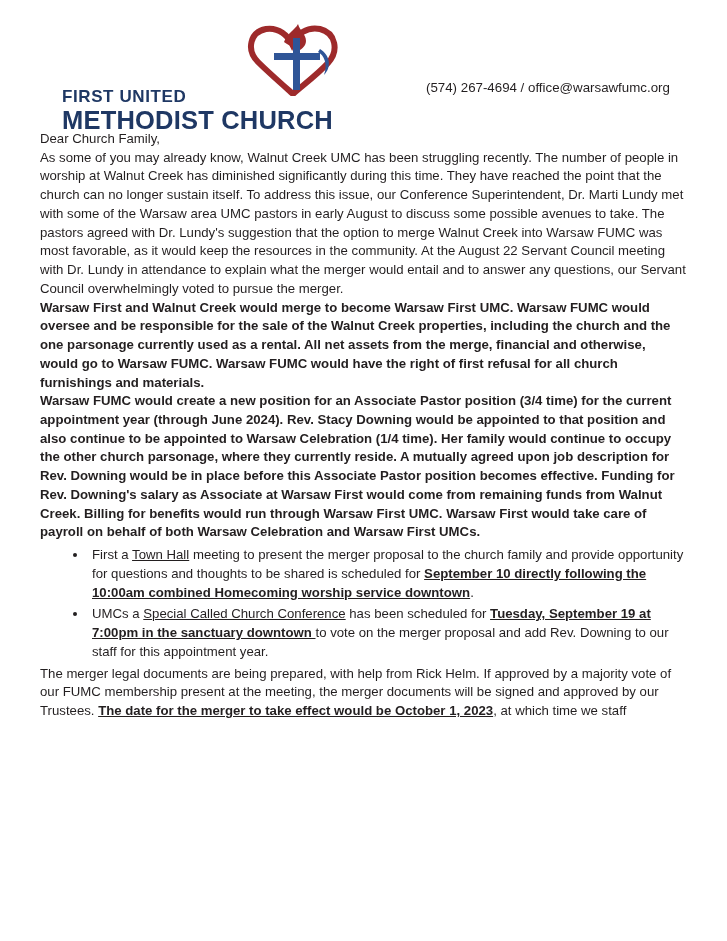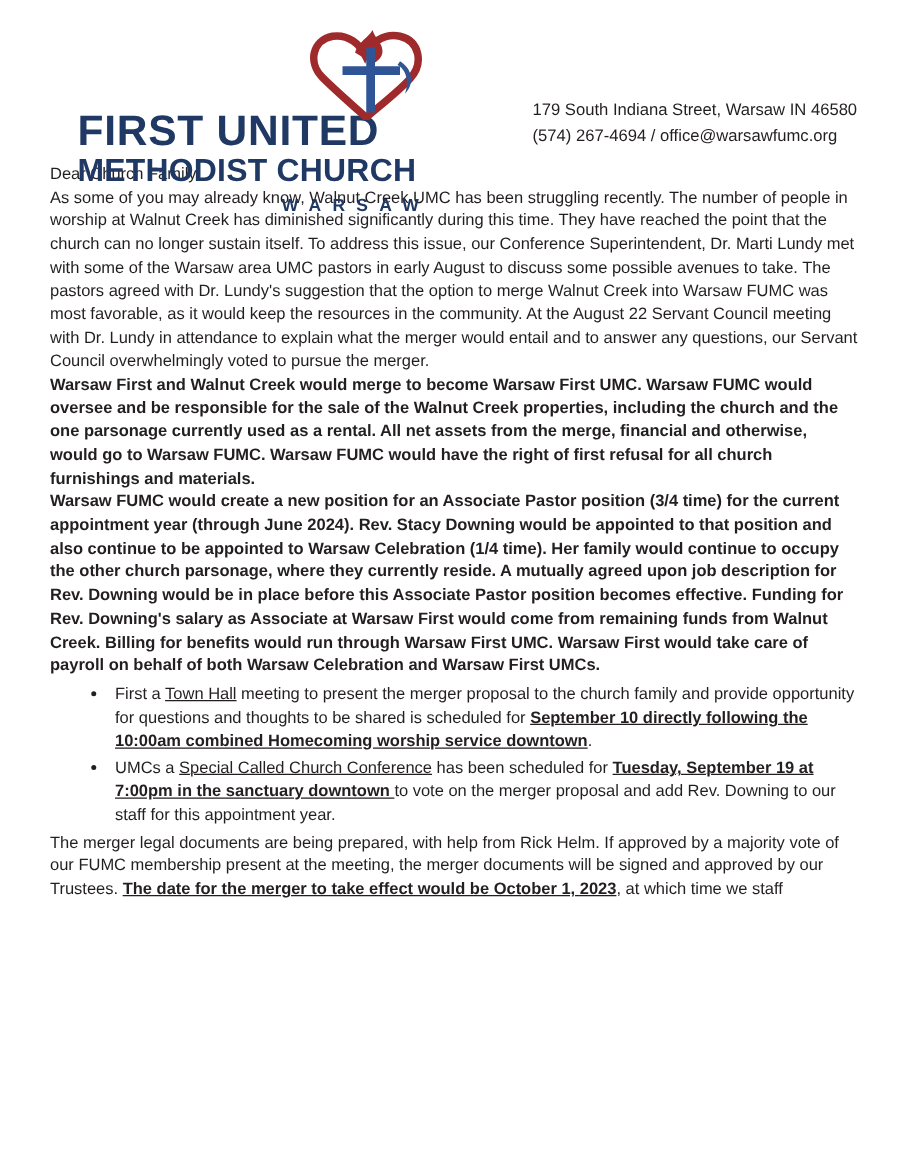--- a/index.html
+++ b/index.html
@@ -48,21 +48,21 @@
     width: 110px;
     height: 74px;
   }
   .logo-text {
     margin-top: 2px;
     line-height: 1.0;
   }
   .logo-line1 {
     font-family: "Liberation Sans", sans-serif;
     font-weight: bold;
-    font-size: 34px;
+    font-size: 17px;
     letter-spacing: 0.6px;
     color: #1f3864;
     white-space: nowrap;
   }
   .logo-line2 {
     font-family: "Liberation Sans", sans-serif;
     font-weight: bold;
     font-size: 25.5px;
     letter-spacing: 0.2px;
     color: #1f3864;
@@ -141,25 +141,23 @@
           <path d="M18 40 C6 28, 10 10, 26 7 C39 5, 48 14, 52 22 C56 13, 67 4, 80 7 C96 11, 99 29, 88 41 C78 52, 62 64, 53 72 C44 64, 28 50, 18 40 Z" fill="none" stroke="#9e2a2b" stroke-width="6" stroke-linecap="round"></path>
           <path d="M44 20 C47 11, 55 8, 58 2 C60 9, 66 12, 66 19 C66 25, 60 28, 57 30 C55 26, 50 24, 44 20 Z" fill="#9e2a2b"></path>
           <rect x="53" y="16" width="7" height="52" fill="#2f5597"></rect>
           <rect x="34" y="31" width="46" height="7" fill="#2f5597"></rect>
           <path d="M80 27 C90 33, 92 45, 84 53 C88 42, 84 33, 78 30 Z" fill="#2f5597"></path>
         </svg>
       </div>
       <div class="logo-text">
         <div class="logo-line1">FIRST UNITED</div>
         <div class="logo-line2">METHODIST CHURCH</div>
-        <div class="logo-line3">WARSAW</div>
       </div>
     </div>
     <div class="contact-block">
-      <div>179 South Indiana Street, Warsaw IN 46580</div>
       <div>(574) 267-4694 / office@warsawfumc.org</div>
     </div>
   </div>
 
   <div class="body-copy">
 
 
     <p class="para salutation">Dear Church Family,</p>
 
     <p class="para gap-lg">As some of you may already know, Walnut Creek UMC has been struggling recently. The number of people in worship at Walnut Creek has diminished significantly during this time. They have reached the point that the church can no longer sustain itself. To address this issue, our Conference Superintendent, Dr. Marti Lundy met with some of the Warsaw area UMC pastors in early August to discuss some possible avenues to take. The pastors agreed with Dr. Lundy's suggestion that the option to merge Walnut Creek into Warsaw FUMC was most favorable, as it would keep the resources in the community. At the August 22 Servant Council meeting with Dr. Lundy in attendance to explain what the merger would entail and to answer any questions, our Servant Council overwhelmingly voted to pursue the merger.</p>

